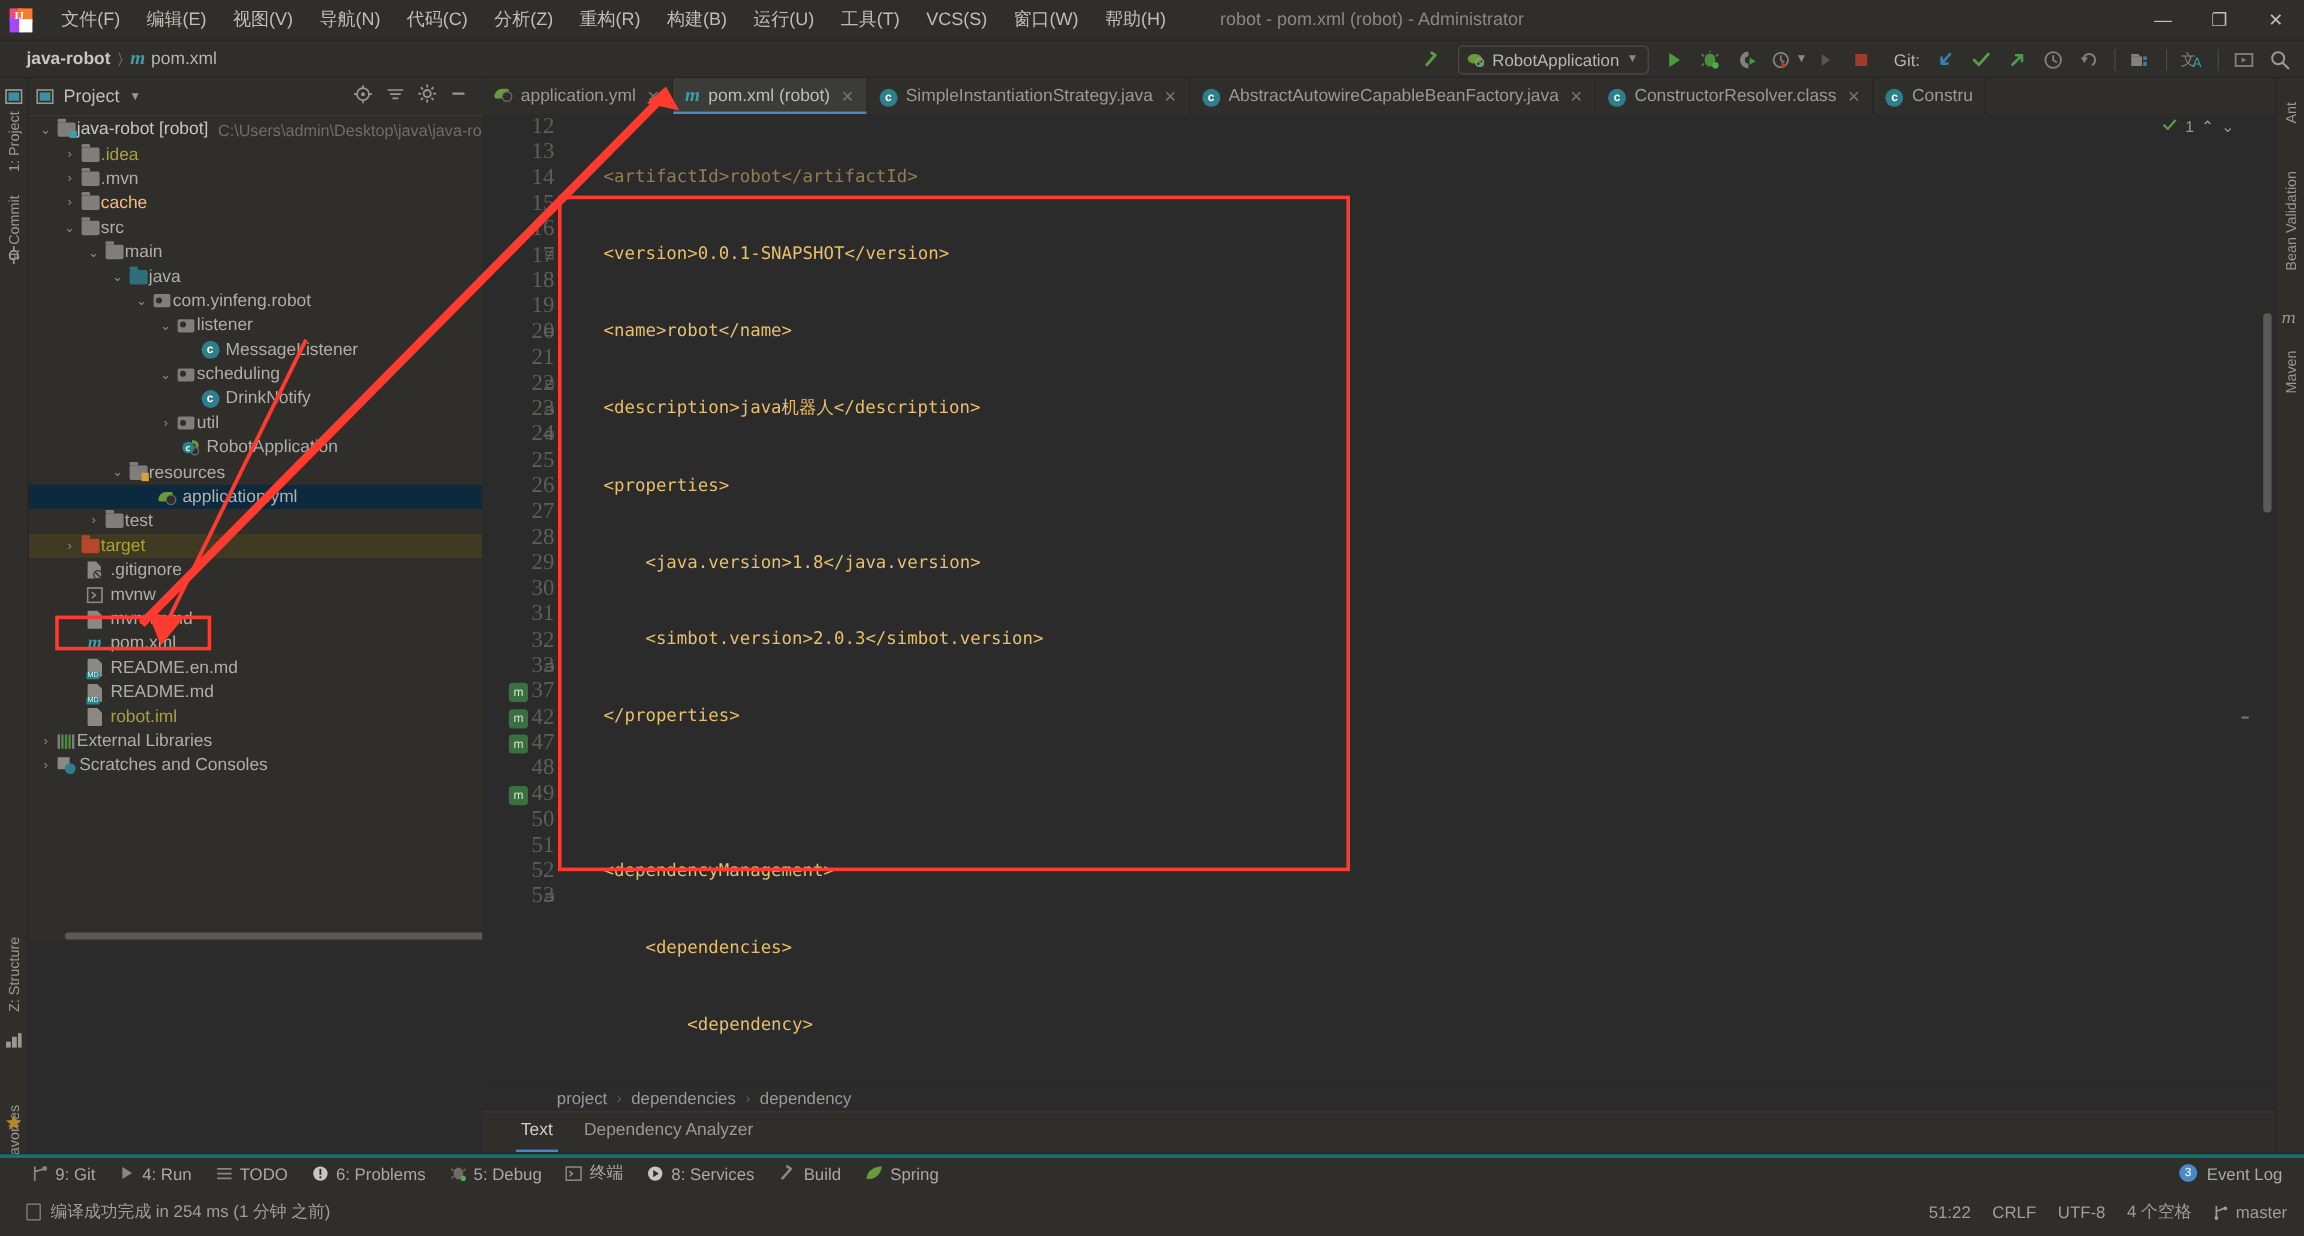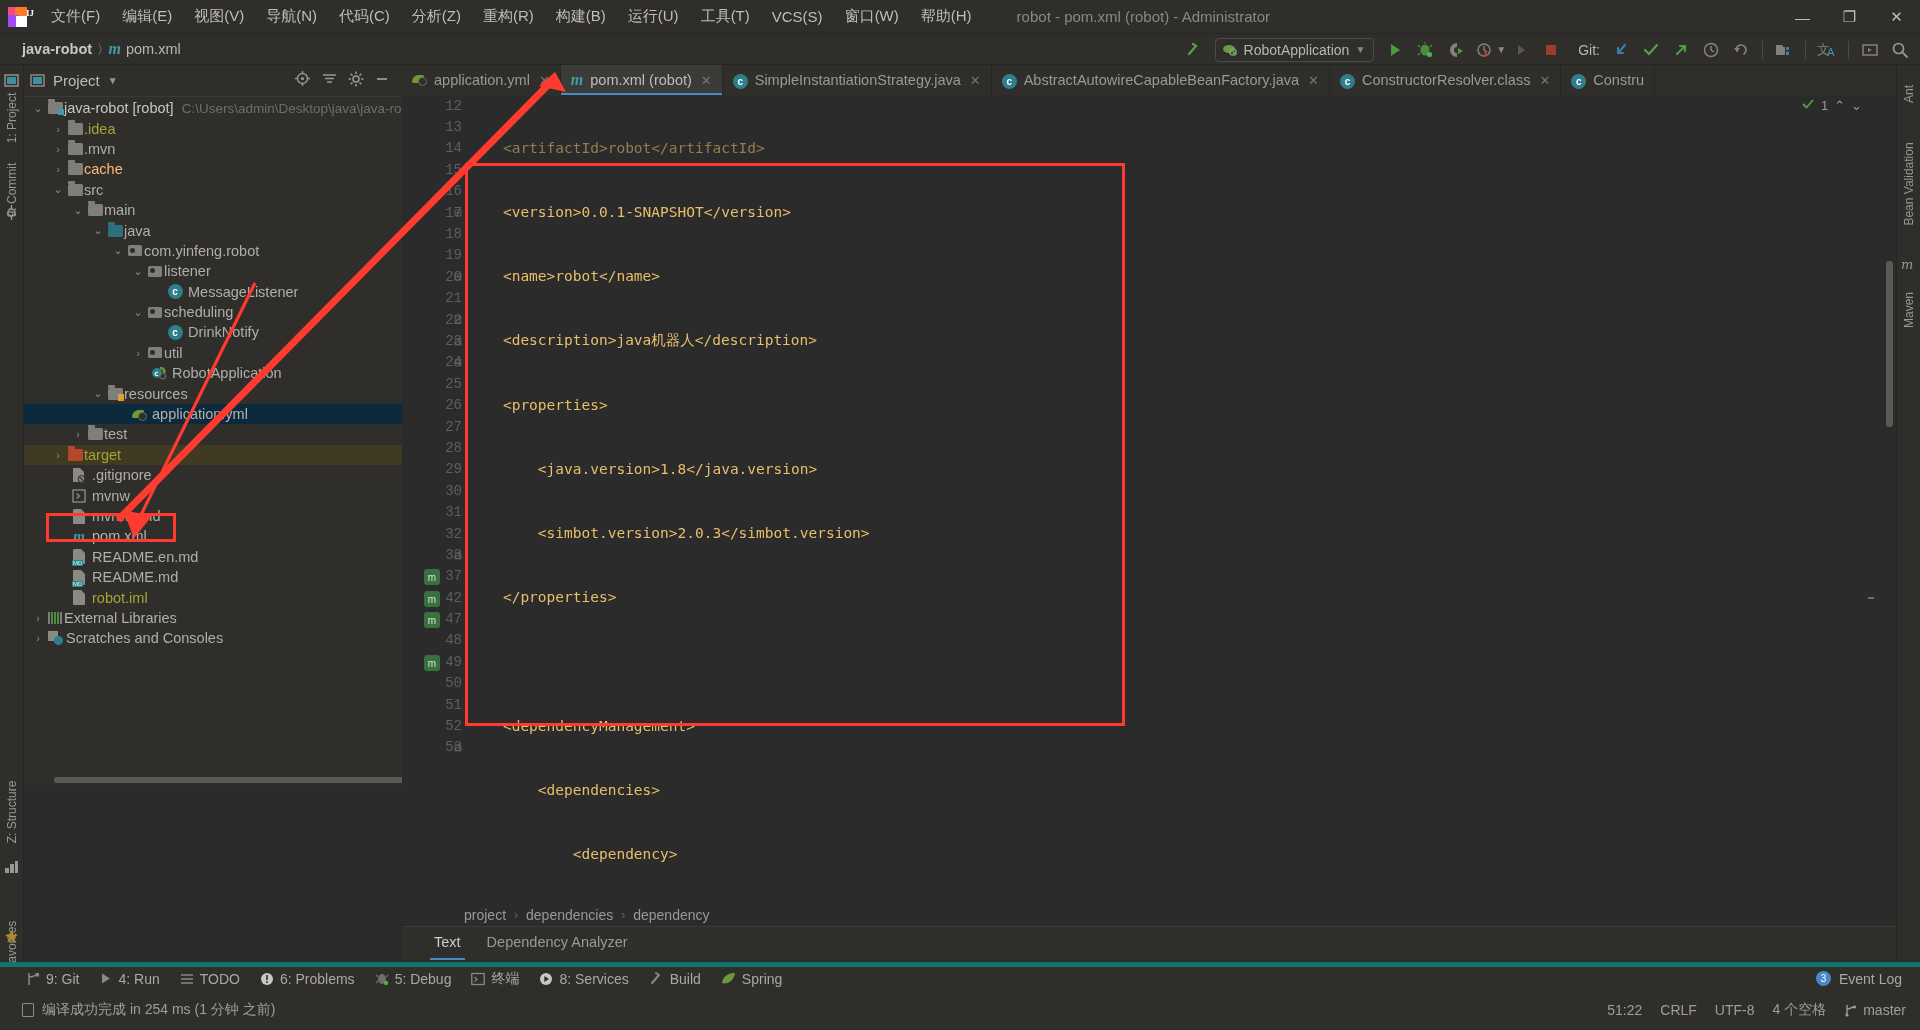--- a/index.html
+++ b/index.html
@@ -22,21 +22,21 @@
     border-bottom: 1px solid #262624;
   }
   .ij-logo {
     width: 24px; height: 24px; margin-left: 6px; margin-right: 10px;
     position: relative; flex: none;
   }
   .ij-logo .sq1 { position:absolute; left:2px; top:2px; width:11px; height:11px; background:#f24a7a; }
   .ij-logo .sq2 { position:absolute; left:9px; top:2px; width:12px; height:12px; background:#fb7b2d; }
   .ij-logo .sq3 { position:absolute; left:2px; top:10px; width:11px; height:12px; background:#a34bf5; }
   .ij-logo .sq4 { position:absolute; left:10px; top:11px; width:11px; height:11px; background:#ffffff; }
-  .ij-logo .lbl { position:absolute; left:20px; top:3px; font-size:9px; color:#fff; font-weight:bold; font-family:"Liberation Serif", serif; }
+  .ij-logo .lbl { position:absolute; left:6px; top:3px; font-size:9px; color:#fff; font-weight:bold; font-family:"Liberation Serif", serif; }
   .menu-item {
     font-size: 15px; color: #bfbdb6; padding: 4px 11px; cursor: default;
     white-space: nowrap;
   }
   .win-title {
     font-size: 15px; color: #8a8883; margin-left: 34px; white-space: nowrap;
   }
   .win-ctrls {
     position: absolute; right: 0; top: 0; height: 34px; display: flex; align-items: center;
   }
@@ -130,21 +130,21 @@
     display:flex; align-items:center; gap:7px; padding:0 10px;
     font-size:14.5px; color:#9b9993; border-right:1px solid #262624; position:relative;
     white-space:nowrap;
   }
   .tab.active { background:#3b3b38; color:#bfbdb6; }
   .tab.active::after { content:''; position:absolute; left:0; right:0; bottom:0; height:2px; background:#4a88c7; }
   .tab .x { color:#77756f; font-size:13px; margin-left:2px; }
 
   .code-wrap { position:absolute; top:30px; left:0; right:0; bottom:56px; overflow:hidden; background:#2b2b2b; }
   .gutter { position:absolute; left:0; top:0; width:66px; height:100%; background:#2b2b2b; }
-  .gutter-row { height:21.4px; display:flex; align-items:center; justify-content:flex-end; padding-right:6px; font-size:14px; color:#5e5e5a; font-family:Liberation Mono, monospace;}
+  .gutter-row { height:21.4px; display:flex; align-items:center; justify-content:flex-end; padding-right:6px; font-size:19px; color:#5e5e5a; font-family:Liberation Serif, serif;}
   .fold { position:absolute; left:50px; width:12px; height:21.4px; display:flex;align-items:center;justify-content:center; color:#6a6a66; font-size:10px;}
   .code {
     position:absolute; left:66px; top:0; right:0; bottom:0;
     font-family: "DejaVu Sans Mono", monospace; font-size:14.5px; line-height:21.4px;
     white-space:pre; color:#a9b7c6;
   }
   .cl { height:21.4px; }
   .tag { color:#e8bf6a; }
   .gm { position:absolute; left:22px; width:16px; height:16px; border-radius:3px; background:#3a6f3f; color:#cfe6cf; font-size:10px; display:flex;align-items:center;justify-content:center;}
 
@@ -158,21 +158,21 @@
     padding-left:32px; gap:26px; background:#2f2e2b; border-top:1px solid #3a3936;
   }
   .eft { font-size:14.5px; color:#9b9993; position:relative; padding-bottom:4px;}
   .eft.active { color:#cfcdc7;text-align:center; }
   .eft.active::after { content:''; position:absolute; left:-4px; right:-4px; bottom:-6px; height:2px; background:#4a88c7; }
 
   
   .bottombar {
     position:absolute; left:0; bottom:40px; width:1920px; height:28px;
     background:#2f2e2b; display:flex; align-items:center; padding-left:26px; gap:20px;
-    border-top:5px solid #0f766e;
+    border-top:3px solid #0f766e;
   }
   .bw { display:flex; align-items:center; gap:6px; font-size:14px; color:#aaa8a2; }
   .bottombar-right { position:absolute; right:18px; display:flex; align-items:center; gap:8px; }
   .evtbadge { width:15px;height:15px;border-radius:50%;background:#4a88c7;color:#fff;font-size:10px;display:flex;align-items:center;justify-content:center;}
 
   .statusbar {
     position:absolute; left:0; bottom:0; width:1920px; height:40px;
     background:#2f2e2b; display:flex; align-items:center; padding-left:22px;
     font-size:14px; color:#a09e98;
   }

